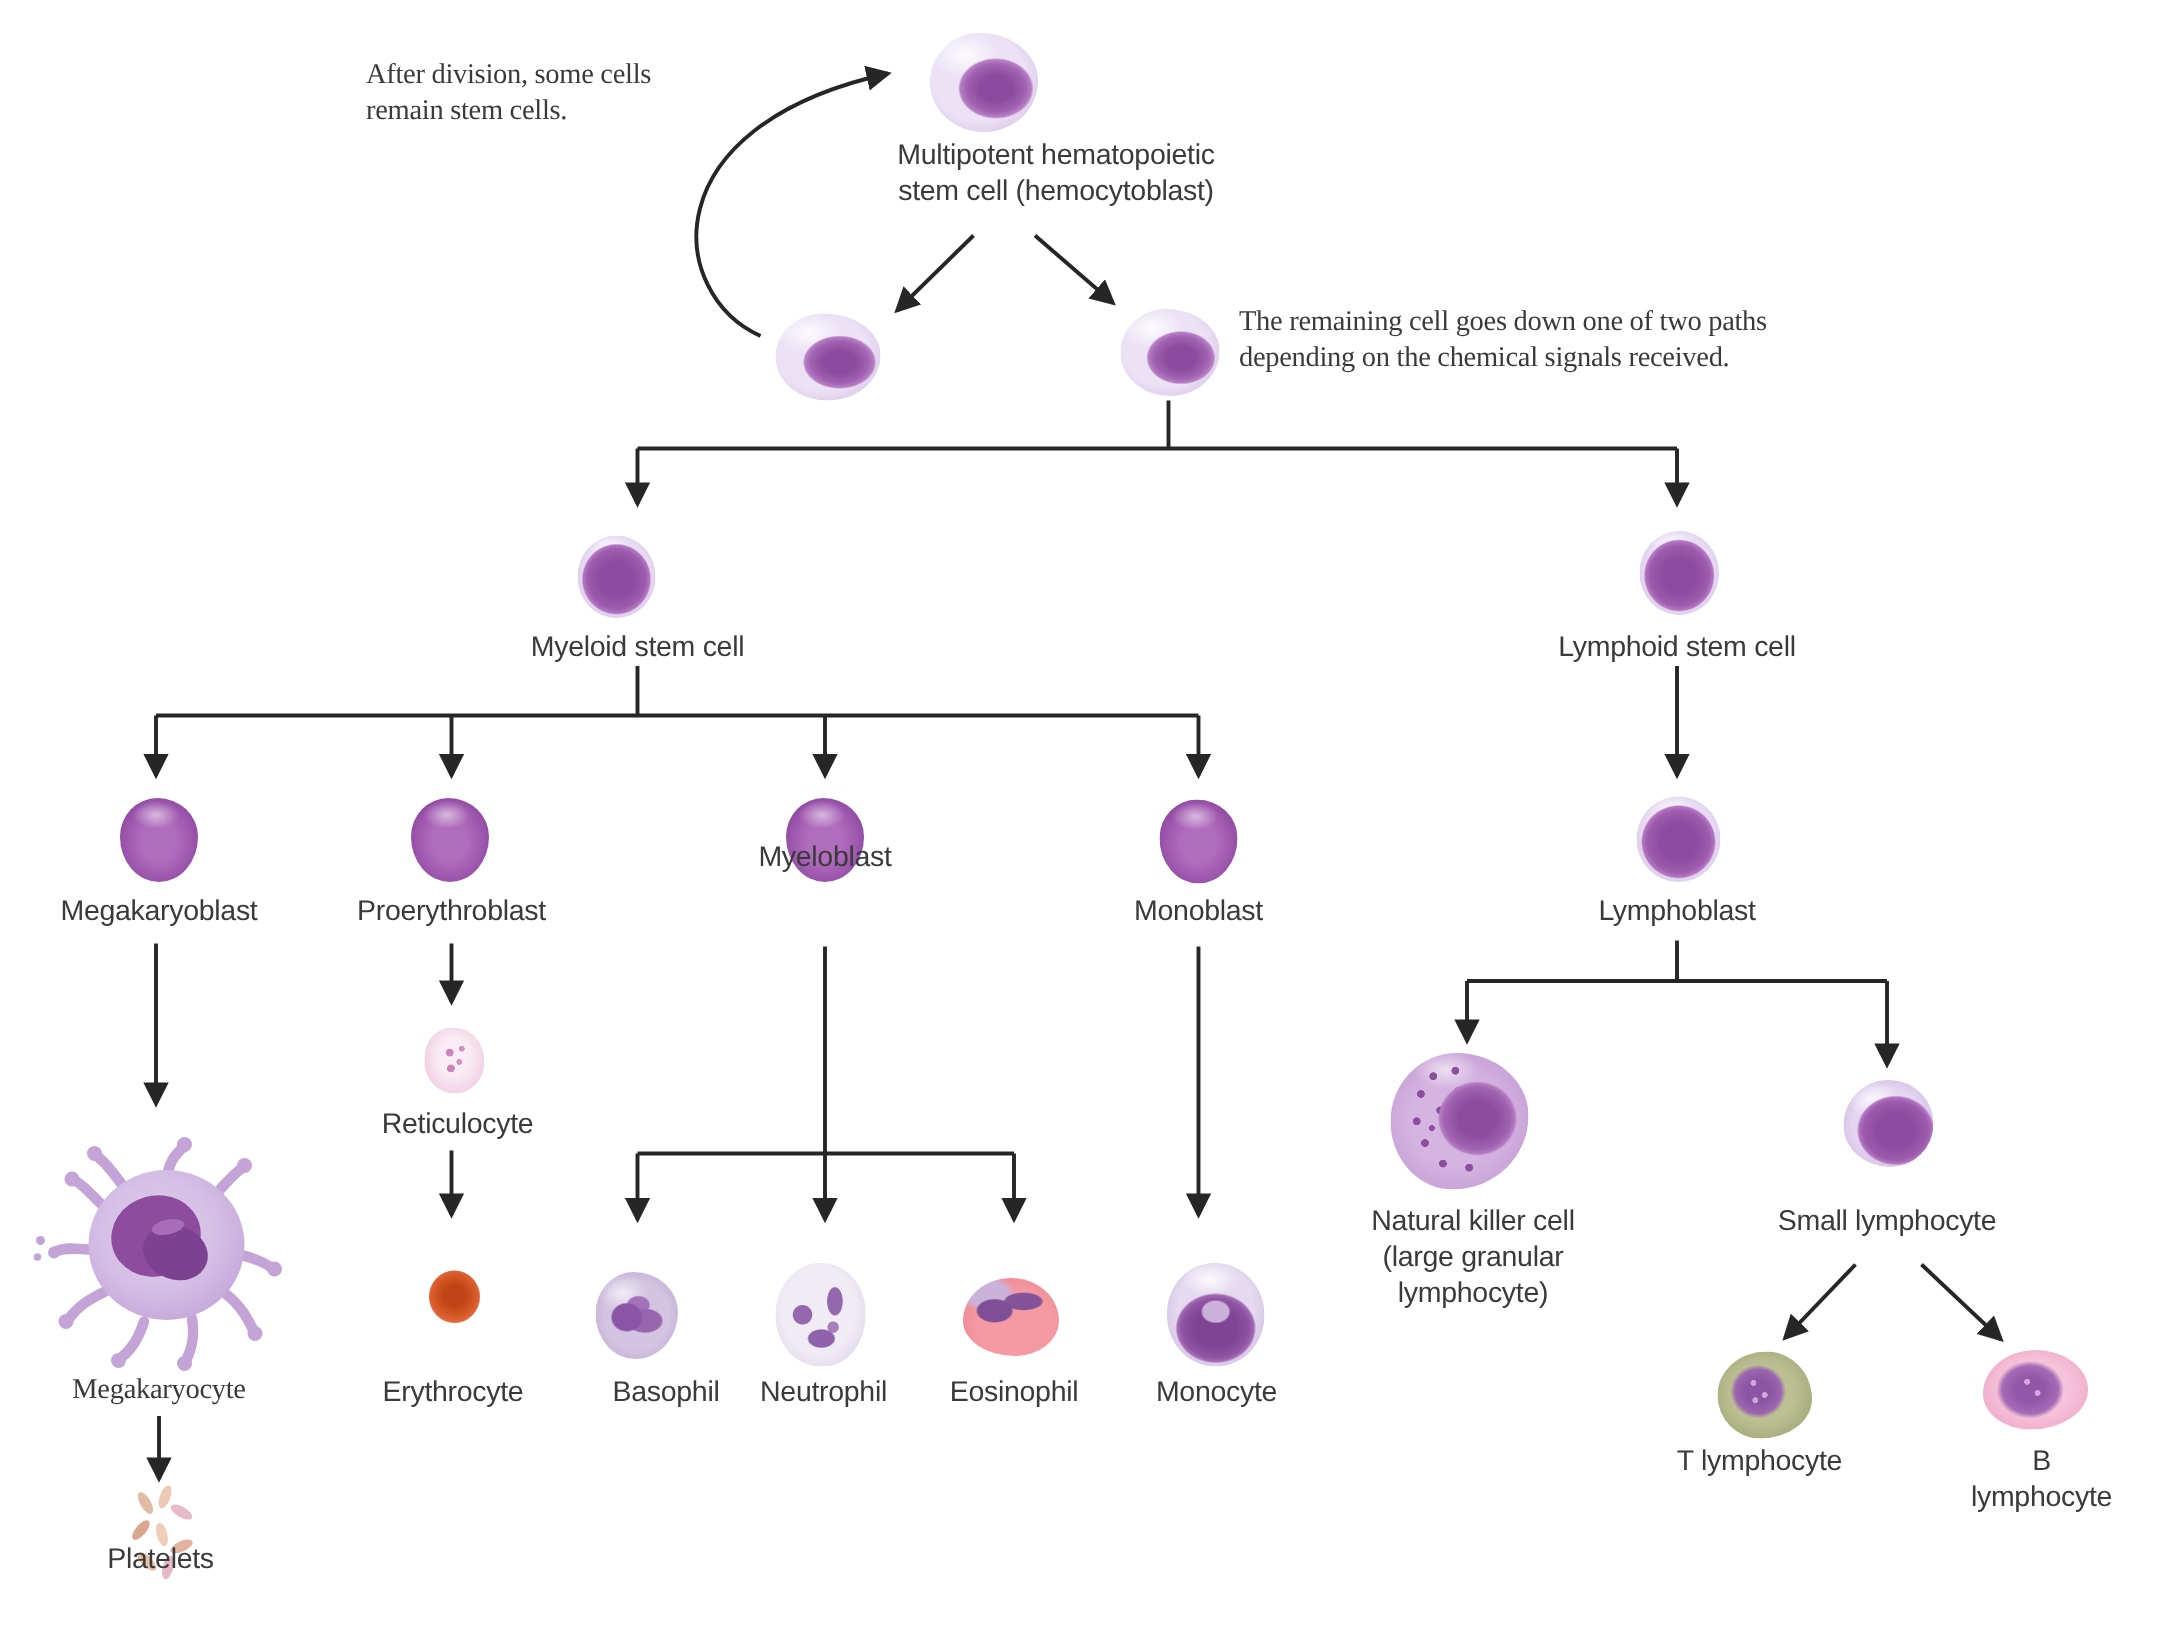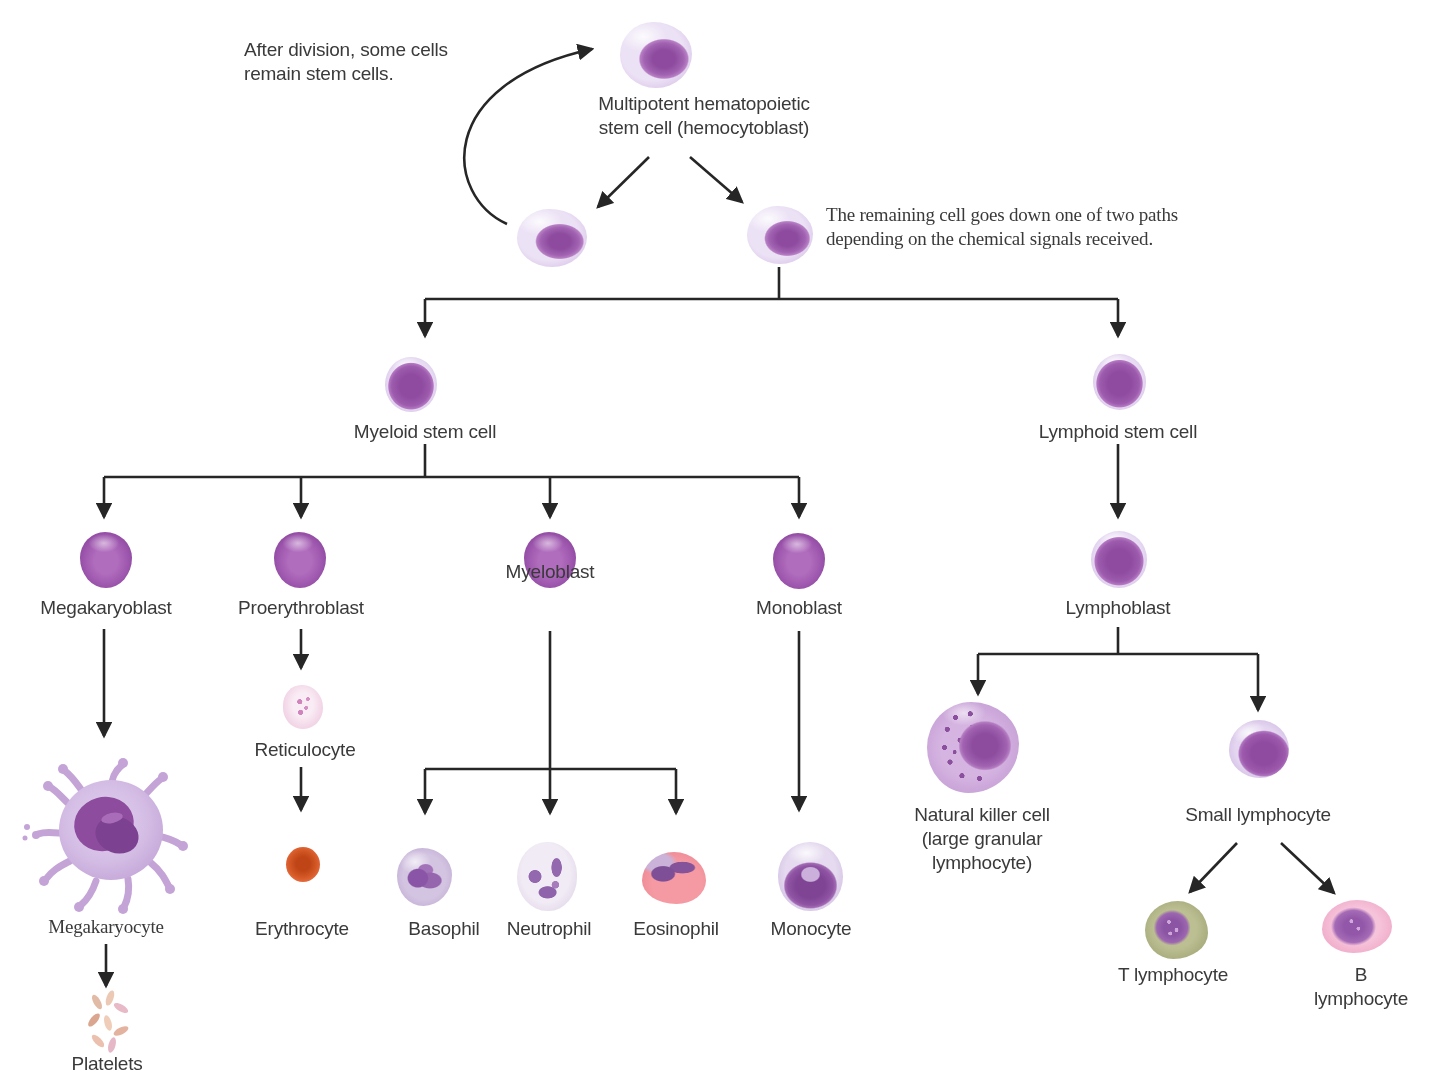--- a/index.html
+++ b/index.html
@@ -234,21 +234,21 @@
   <div class="cell erythrocyte" style="left:286px; top:847px; width:34px; height:35px;"></div>
   <div class="cell basophil" style="left:397px; top:848px; width:55px; height:58px;"></div>
   <div class="cell neutrophil" style="left:517px; top:842px; width:60px; height:69px;"></div>
   <div class="cell eosinophil" style="left:642px; top:852px; width:64px; height:52px;"></div>
   <div class="cell monocyte" style="left:778px; top:842px; width:65px; height:69px;"></div>
   <div class="cell nk" style="left:927px; top:702px; width:92px; height:91px;"></div>
   <div class="cell smalllymph" style="left:1229px; top:720px; width:60px; height:58px;"></div>
   <div class="cell tcell" style="left:1145px; top:901px; width:63px; height:58px;"></div>
   <div class="cell bcell" style="left:1322px; top:900px; width:70px; height:53px;"></div>
 
-  <div class="lbl" style="left:244px; top:38px;">After division, some cells
+  <div class="lbl" style="left:244px; top:38px;font-family:Liberation Serif, serif;">After division, some cells
 remain stem cells.</div>
   <div class="lbl center" style="left:660px; top:92px;margin-left:44px;">Multipotent hematopoietic
 stem cell (hemocytoblast)</div>
   <div class="lbl" style="left:826px; top:203px;font-family:Liberation Serif, serif;">The remaining cell goes down one of two paths
 depending on the chemical signals received.</div>
   <div class="lbl center" style="left:425px; top:420px;">Myeloid stem cell</div>
   <div class="lbl center" style="left:1118px; top:420px;">Lymphoid stem cell</div>
   <div class="lbl center" style="left:106px; top:596px;">Megakaryoblast</div>
   <div class="lbl center" style="left:301px; top:596px;">Proerythroblast</div>
   <div class="lbl center" style="left:550px; top:560px;text-align:center;">Myeloblast</div>
@@ -260,15 +260,15 @@
 lymphocyte)</div>
   <div class="lbl center" style="left:1258px; top:803px;">Small lymphocyte</div>
   <div class="lbl center" style="left:106px; top:915px;font-family:Liberation Serif, serif;">Megakaryocyte</div>
   <div class="lbl center" style="left:302px; top:917px;">Erythrocyte</div>
   <div class="lbl center" style="left:444px; top:917px;">Basophil</div>
   <div class="lbl center" style="left:549px; top:917px;">Neutrophil</div>
   <div class="lbl center" style="left:676px; top:917px;text-align:center;">Eosinophil</div>
   <div class="lbl center" style="left:811px; top:917px;">Monocyte</div>
   <div class="lbl center" style="left:1173px; top:963px;">T lymphocyte</div>
   <div class="lbl center" style="left:1361px; top:963px;">B lymphocyte</div>
-  <div class="lbl center" style="left:107px; top:1052px;">Platelets</div>
+  <div class="lbl center" style="left:107px; top:1028px;">Platelets</div>
 
 </div>
 
 </body></html>

